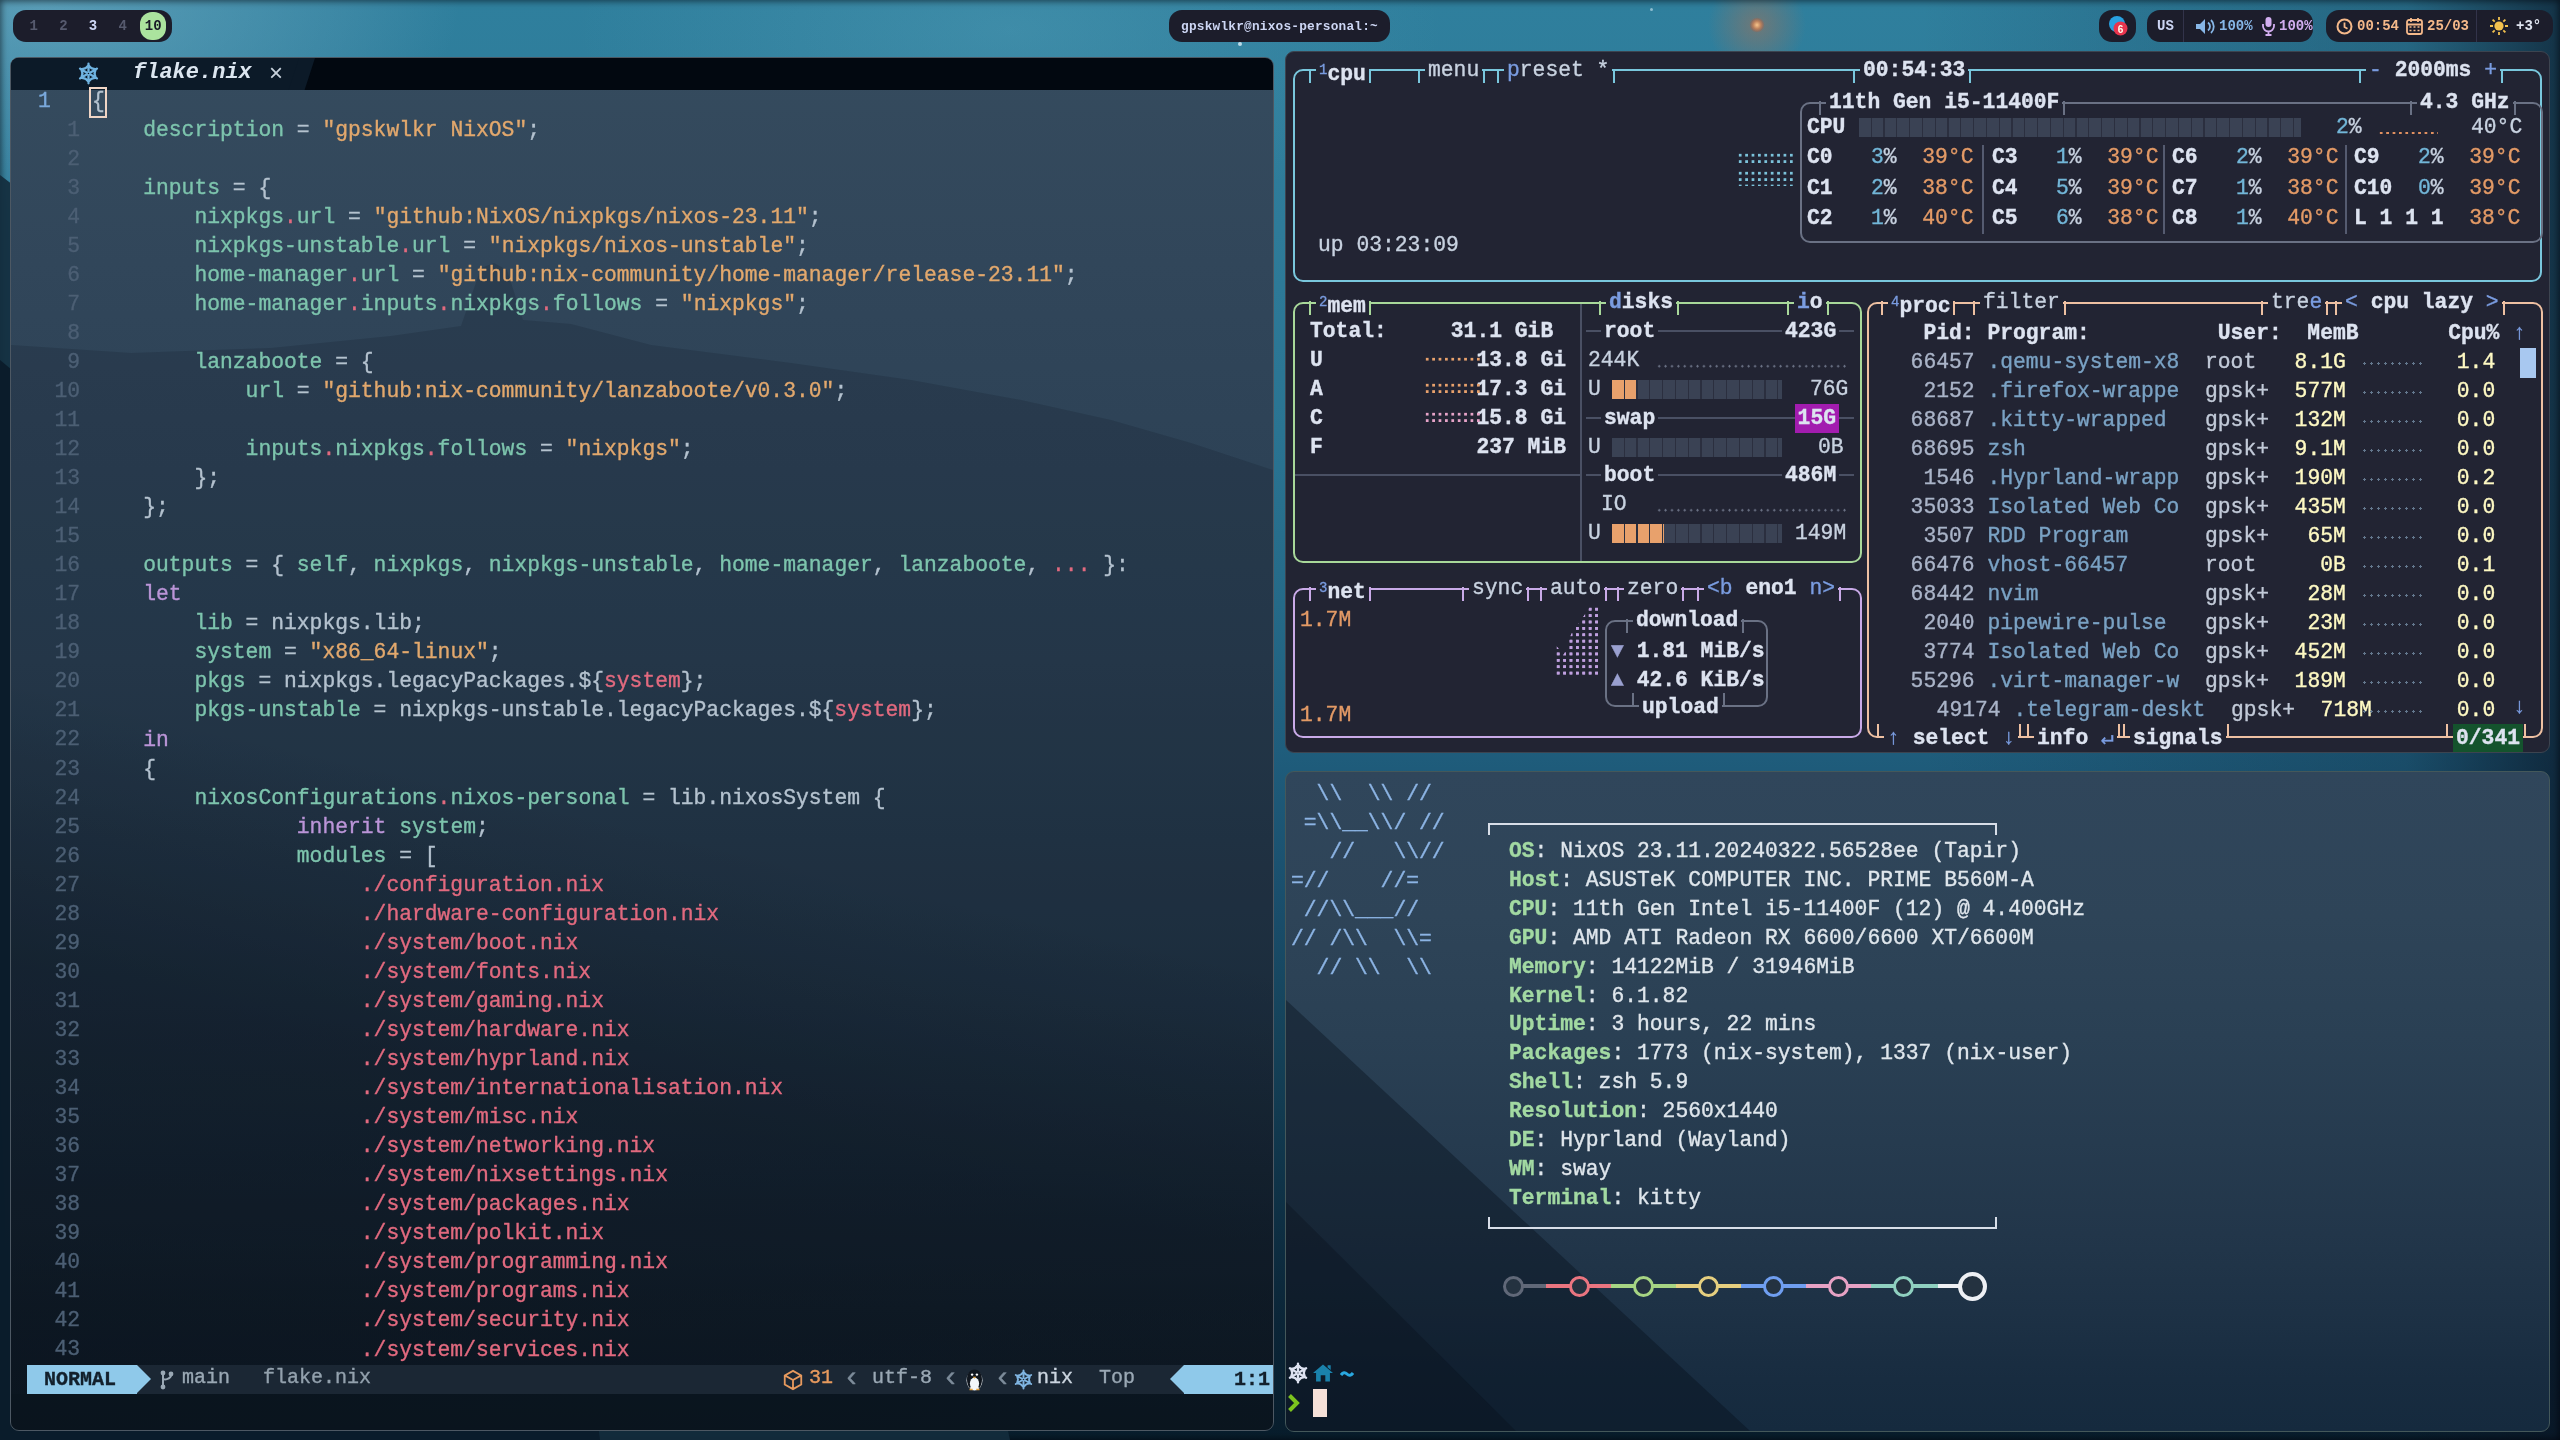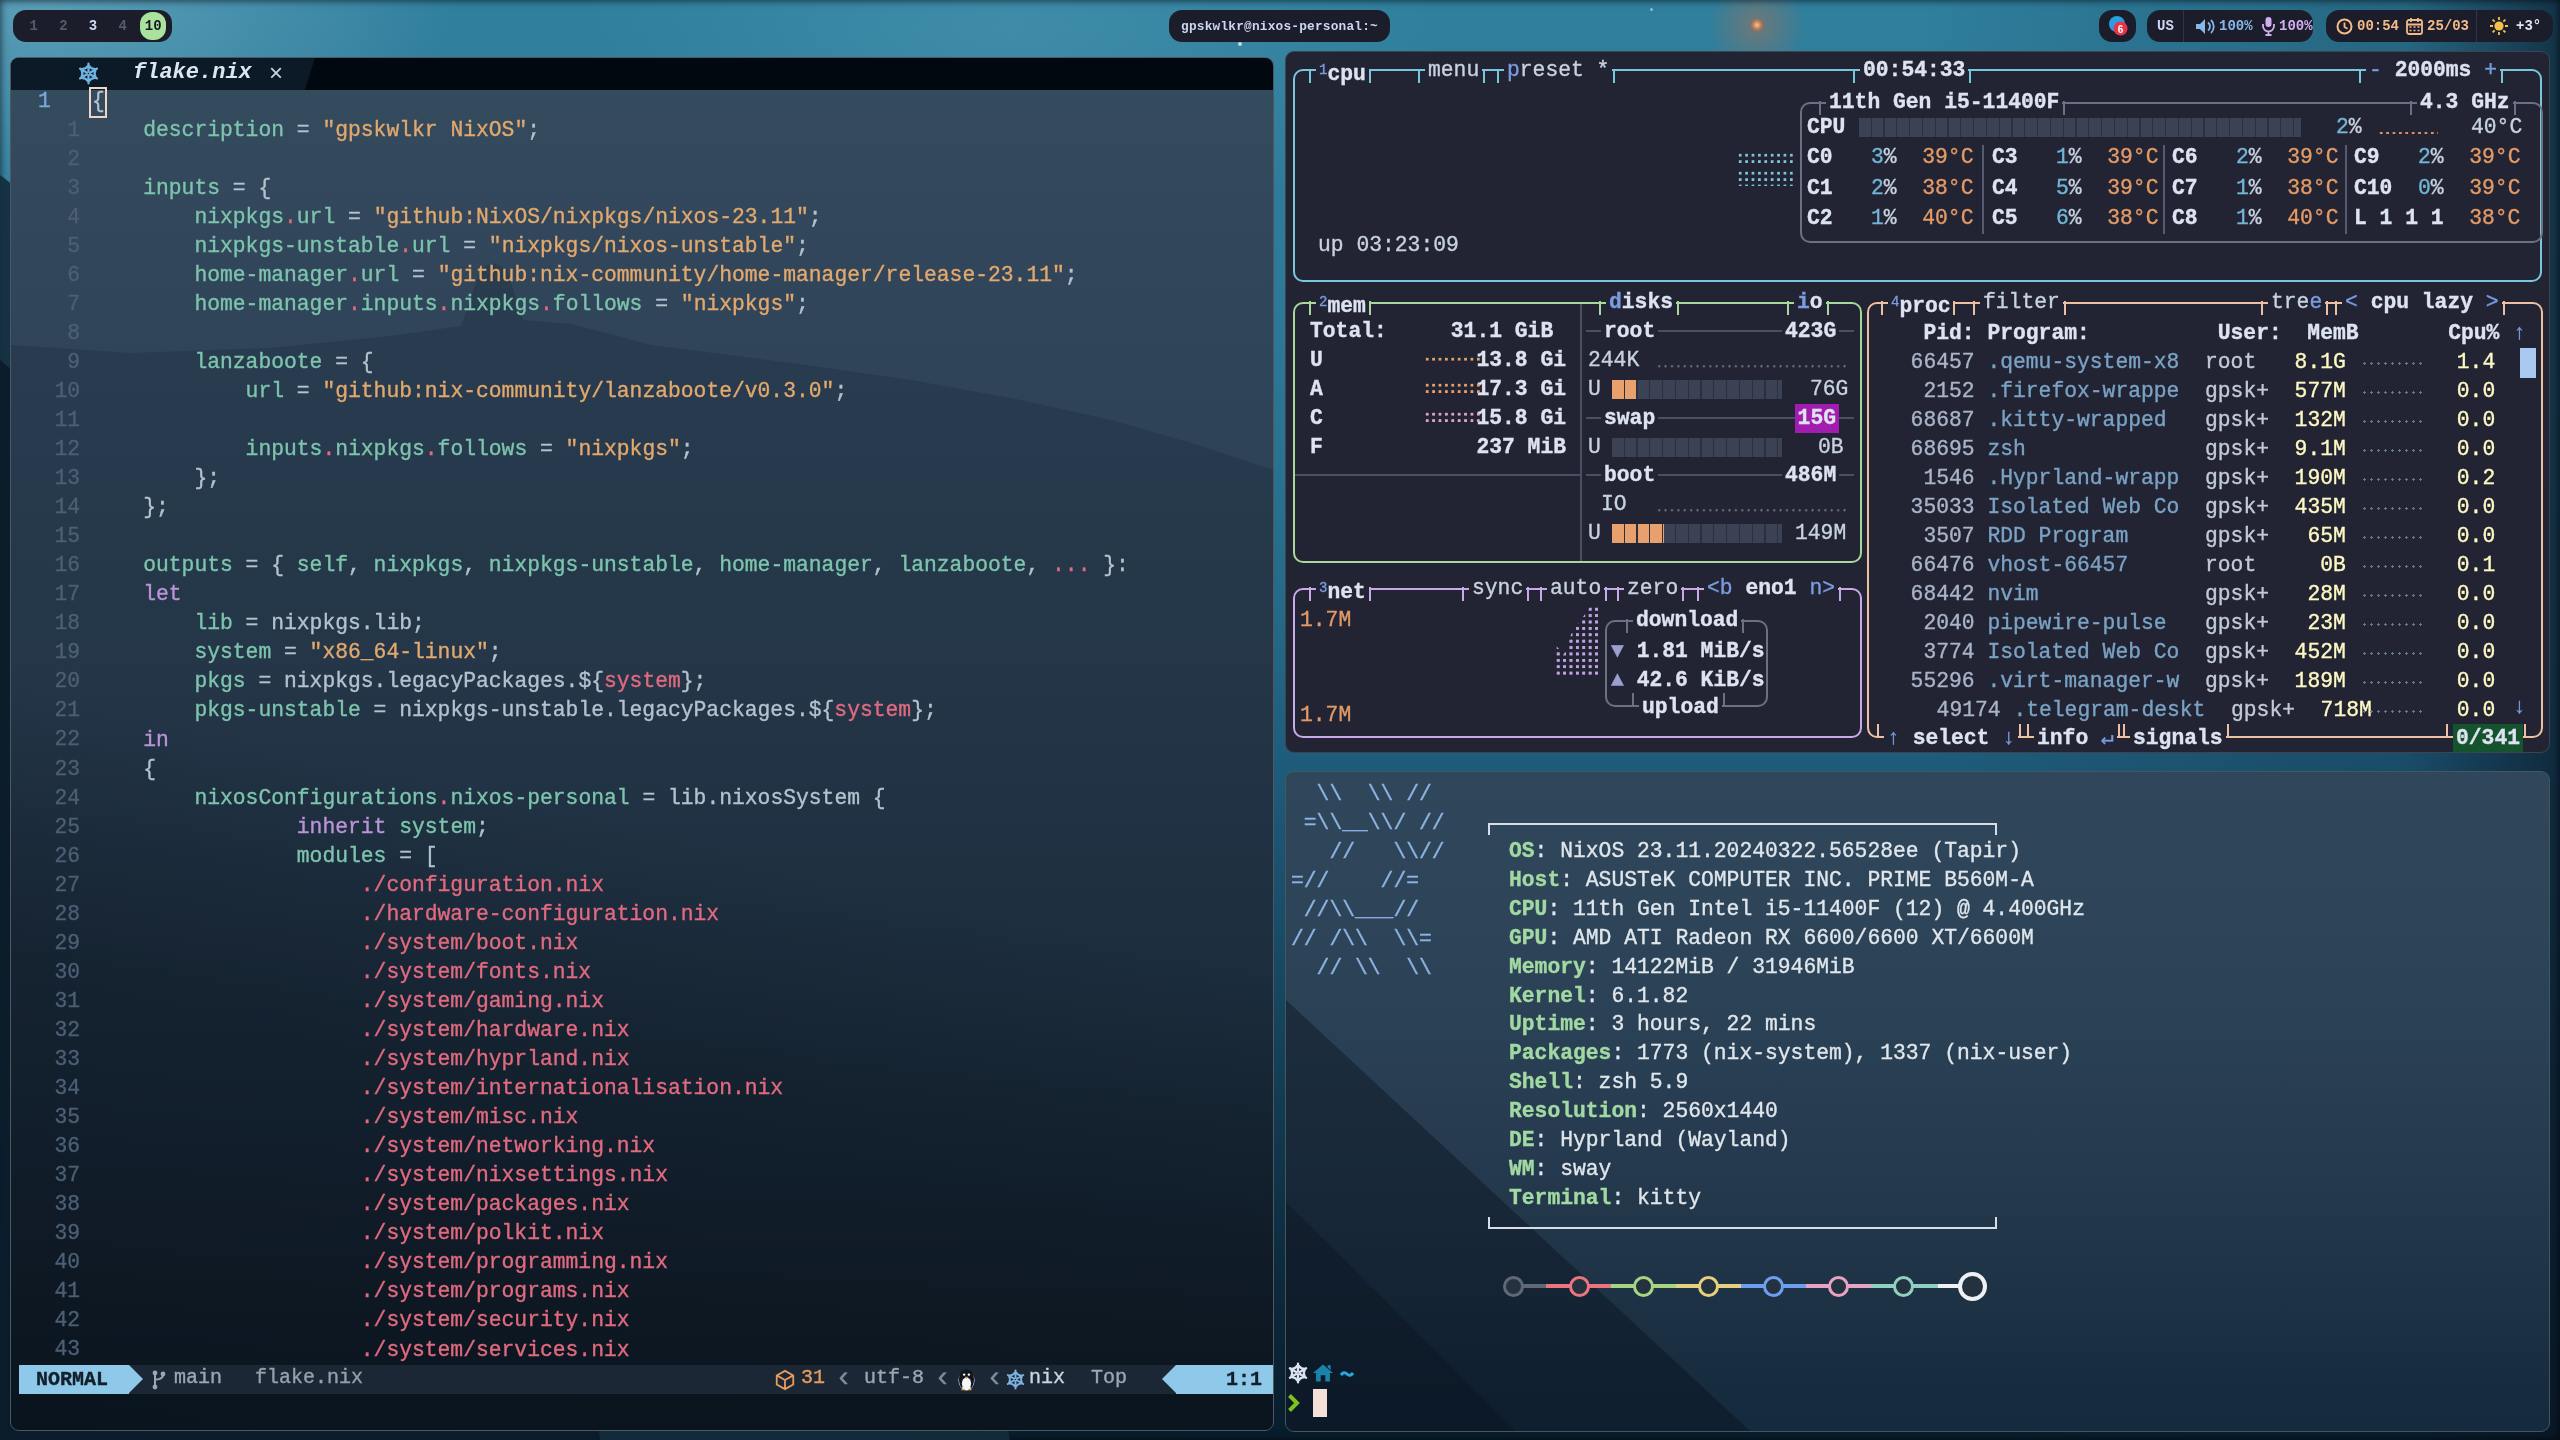--- a/index.html
+++ b/index.html
@@ -41,21 +41,21 @@
 #tabfn{position:absolute;left:122px;top:2px;font:bold italic 22px "Liberation Mono",monospace;color:#dce6f0}
 #tabx{position:absolute;left:258px;top:1px;font:300 24px "Liberation Sans",sans-serif;color:#c8d2dc}
 #gutter{position:absolute;left:9px;top:57.5px;width:60px;text-align:right;color:#4c5f74;font-size:21.33px;line-height:29.05px}
 #curln{position:absolute;left:27px;top:28.5px;color:#7aa9dc;font-size:21.33px;line-height:29.05px}
 #code{position:absolute;left:81px;top:28.5px;font-size:21.33px;line-height:29.05px;color:#b4c2cf}
 #code .t{color:#7dc4ad}
 #code .s{color:#e2a86d}
 #code .r{color:#e26a7f}
 #code .p{color:#bb95d8}
 #cursor{position:absolute;left:78px;top:29px;width:18px;height:31px;border:2px solid #f0d5c5}
-#stl{position:absolute;left:8px;top:1307px;width:1348px;height:29px;background:#1b2734;font-size:20px;color:#9aa8b4}
+#stl{position:absolute;left:16px;top:1307px;width:1348px;height:29px;background:#1b2734;font-size:20px;color:#9aa8b4}
 #stl > div{display:flex;align-items:center}
 .stseg{position:absolute;top:0;height:29px;background:#8fc9ea;color:#13202c;font-weight:bold}
 #belowstl{position:absolute;left:0;top:1336px;width:1262px;height:37px;background:rgba(10,20,30,.35)}
 .bbox{position:absolute;border:2px solid;border-radius:10px}
 .blabel{position:absolute;background:#222433;padding:0 3px;white-space:pre;font-size:21.33px;line-height:29px}
 .bt{font-weight:bold;color:#dde3f0}
 .bcy{color:#72b6d8}
 .bor{color:#e39a66}
 .bbl{color:#7a9ce0}
 .bwh{color:#c8d2e0}

